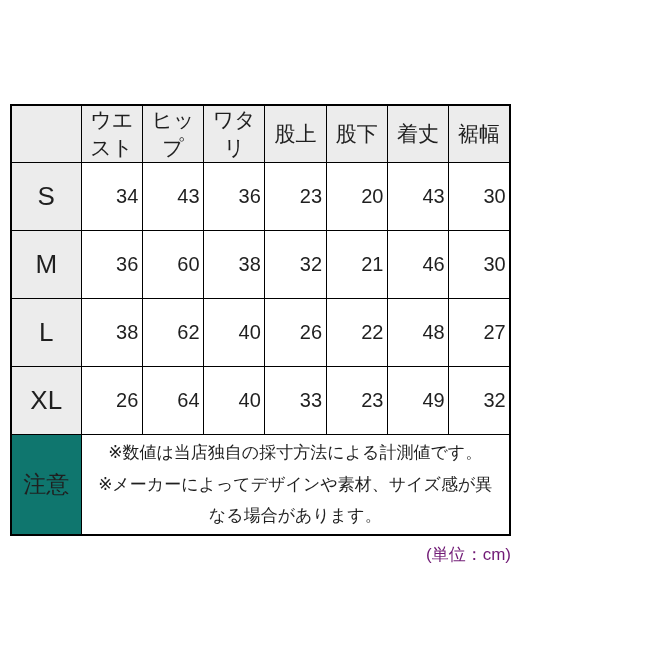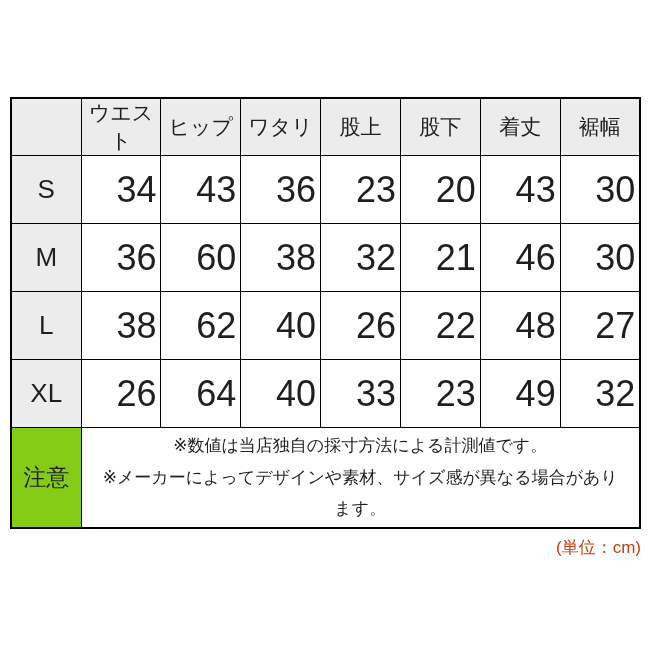--- a/index.html
+++ b/index.html
@@ -10,22 +10,22 @@
   body {
     width: 650px;
     height: 650px;
     position: relative;
     font-family: "Liberation Sans", "DejaVu Sans", sans-serif;
     color: #1f1f1f;
   }
   .page {
     position: absolute;
     left: 10px;
-    top: 97px;
-    width: 631px;
+    top: 104px;
+    width: 501px;
   }
   table.size-table {
     border-collapse: collapse;
     width: 100%;
     table-layout: fixed;
     border: 2px solid #000000;
   }
   .size-table th, .size-table td {
     border: 1px solid #000000;
     text-align: center;
@@ -37,37 +37,37 @@
   thead tr.header-row { height: 49px; }
   thead th {
     background: #ececec;
     font-size: 21px;
   }
   tbody tr.data-row { height: 68px; }
   tbody th.size-label {
     background: #ececec;
     font-size: 26px;
   }
-  tbody td.value-cell { font-size: 36px; padding-left: 31px; }
+  tbody td.value-cell { font-size: 20px; padding-left: 31px; }
   tr.note-row { height: 100px; }
   th.note-label {
-    background: #84cc16;
+    background: #0f766e;
     font-size: 23px;
   }
   td.note-cell {
     text-align: center;
     padding: 0 14px;
     font-size: 17px;
   }
   .note-line { line-height: 1.85; }
   .unit-label {
     text-align: right;
     font-size: 17px;
     margin-top: 7px;
-    color: #c2410c;
+    color: #701a75;
   }
 </style>
 </head>
 <body>
 
 <div class="page">
   <table class="size-table">
     <colgroup>
       <col class="size-col">
       <col>

